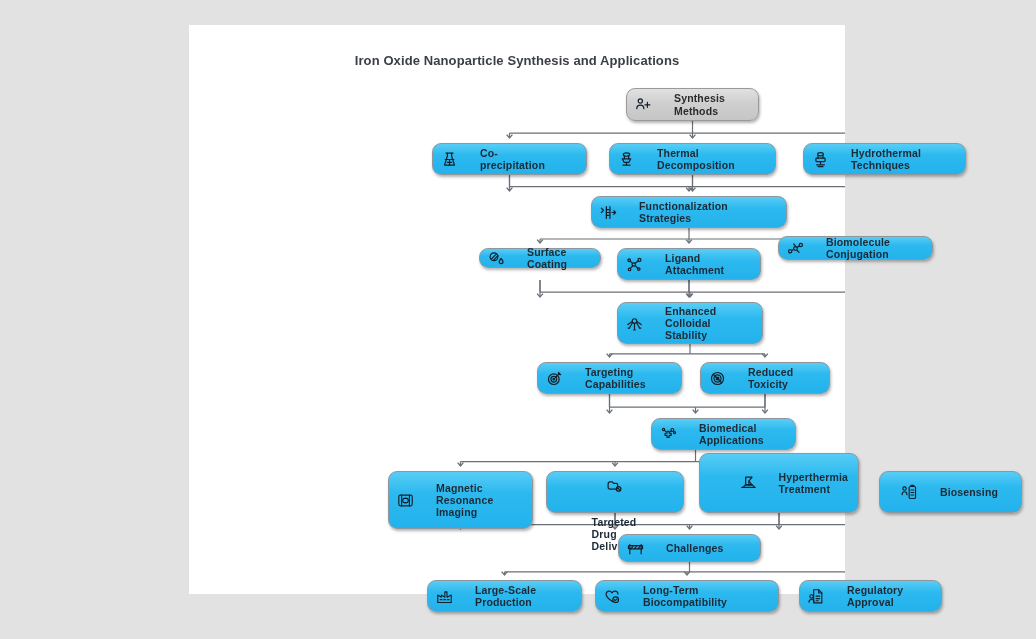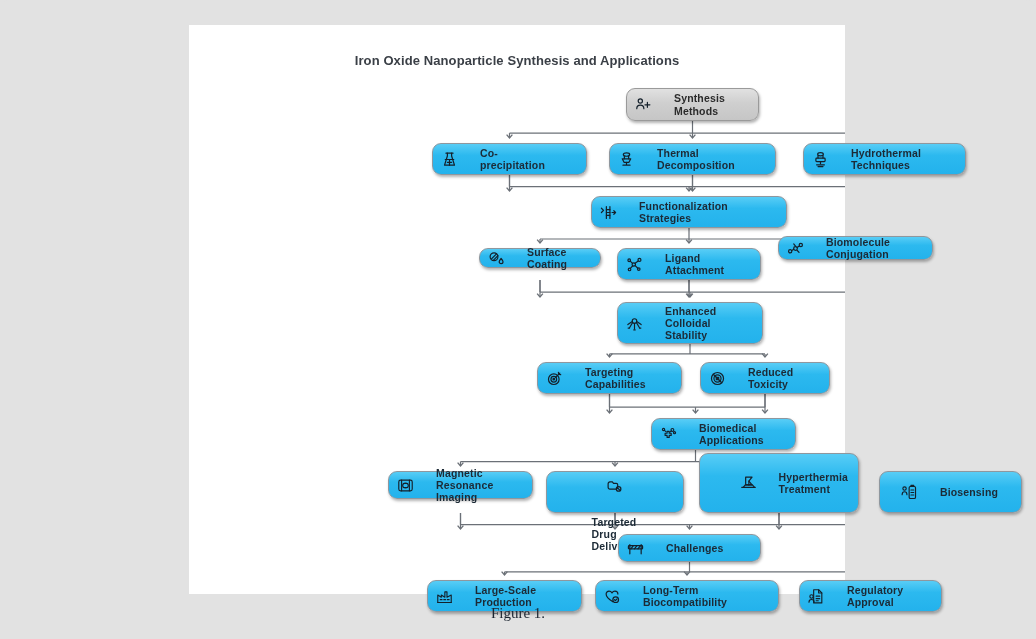--- a/index.html
+++ b/index.html
@@ -279,21 +279,21 @@
               <path d="M10 7.5h3v2.8h2.8v3H13v2.8h-3v-2.8H7.2v-3H10z"></path>
               <circle cx="17.5" cy="5.5" r="2"></circle>
               <circle cx="20.5" cy="9.5" r="1.5"></circle>
               <circle cx="5" cy="5" r="1.6"></circle>
               <path d="M6.2 6.2L8.4 8M16 7l-2 1.6"></path>
             </svg>
           </span>
           <span class="lbl">Biomedical
 Applications</span>
         </div>
-        <div class="node" style="left: 199px; top: 446px; width: 145px; height: 28px;">
+        <div class="node" style="left: 199px; top: 446px; width: 145px; height: 58px;">
           <span class="ico">
             <svg viewBox="0 0 24 24" fill="none" stroke="#14202b" stroke-width="1.6" stroke-linecap="round" stroke-linejoin="round">
               <rect x="2.5" y="4.5" width="19" height="15" rx="2.5"></rect>
               <path d="M6.5 4.5v15M17.5 4.5v15"></path>
               <ellipse cx="12" cy="12" rx="4" ry="3.4"></ellipse>
               <path d="M9.4 9.2h5.2M9.4 14.8h5.2"></path>
             </svg>
           </span>
           <span class="lbl">Magnetic
 Resonance
@@ -376,14 +376,13 @@
               <path d="M1.4 20c0-2.2 1.6-3.8 3.6-3.8s3.6 1.6 3.6 3.8"></path>
               <path d="M11.5 11.5h5M11.5 15h5M11.5 18h3"></path>
             </svg>
           </span>
           <span class="lbl">Regulatory
 Approval</span>
         </div>
       </div>
   </div>
 
-  <div id="figtitle">Figure 1.</div>
 </div>
 
 </body></html>

